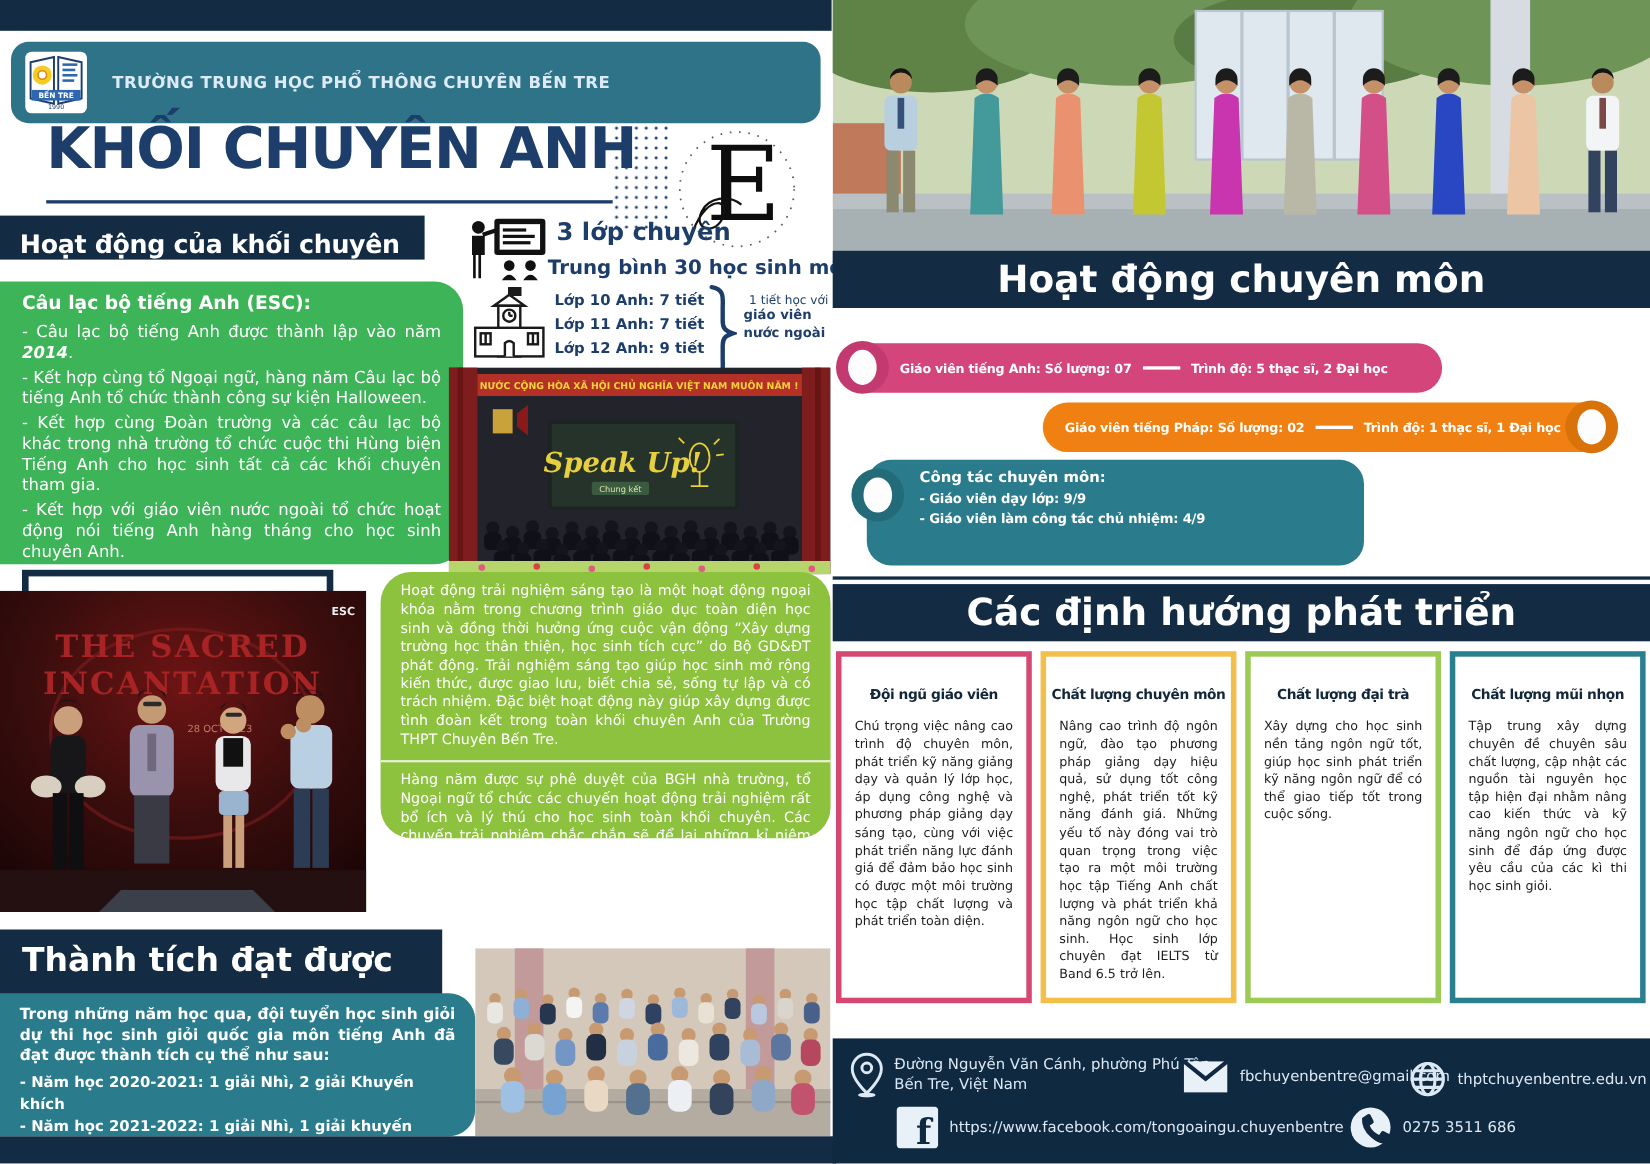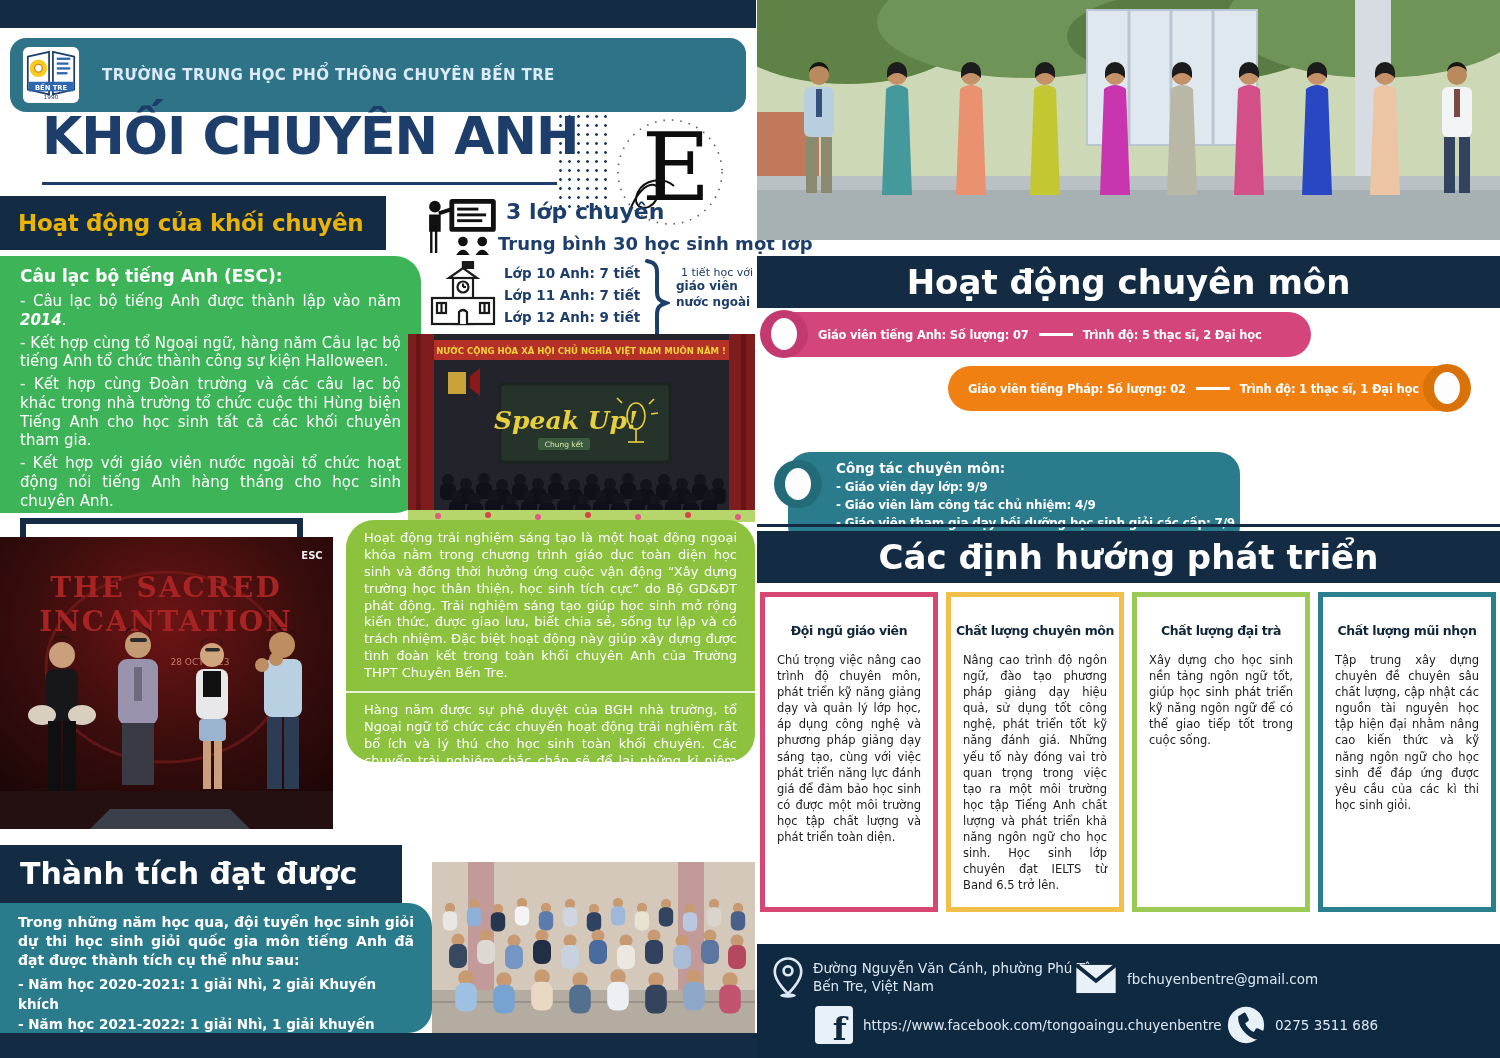--- a/index.html
+++ b/index.html
@@ -10,21 +10,21 @@
   
   #topStrip{left:0;top:0;width:756px;height:28px;background:#132c44;}
   #banner{left:10px;top:38px;width:736px;height:74px;background:#2f7389;border-radius:16px;display:flex;align-items:center;}
   #bannerLogo{margin-left:12px;width:58px;height:58px;flex:0 0 auto;}
   #bannerText{margin-left:22px;color:#dcebf7;font-size:15px;font-weight:800;letter-spacing:.4px;}
   #mainTitle{left:42px;top:106px;font-size:52px;font-weight:800;color:#1d3e6a;letter-spacing:-1px;margin:0;}
   #titleRule{left:42px;top:182px;width:515px;height:3px;background:#1d3e6a;}
   #dotsGrid{left:556px;top:112px;width:56px;height:96px;background-image:radial-gradient(#1d3e6a 1.3px,transparent 1.5px);background-size:9px 9px;}
   #monogram{left:604px;top:108px;width:128px;height:130px;}
 
-  #leftBar1{left:0;top:196px;width:386px;height:54px;background:#132c44;color:#eab308;font-size:23px;font-weight:800;line-height:54px;padding-left:18px;box-sizing:border-box;letter-spacing:-.3px;}
+  #leftBar1{left:0;top:196px;width:386px;height:40px;background:#132c44;color:#ffffff;font-size:23px;font-weight:800;line-height:54px;padding-left:18px;box-sizing:border-box;letter-spacing:-.3px;}
   #statsIcon{left:424px;top:197px;width:74px;height:58px;}
   #statsL1{left:506px;top:199px;font-size:22px;font-weight:800;color:#1d3e6a;}
   #statsL2{left:498px;top:233px;font-size:18px;font-weight:600;color:#1d3e6a;}
 
   #escBox{left:0;top:256px;width:421px;height:257px;background:#3cb457;border-radius:0 26px 26px 0;color:#fff;padding:8px 20px;box-sizing:border-box;overflow:hidden;}
   #escBox h3{margin:2px 0 6px 0;font-size:17px;font-weight:800;}
   #escBox p{margin:0 0 4px 0;font-size:15px;line-height:1.25;text-align:justify;}
 
   #schoolIcon{left:428px;top:260px;width:70px;height:68px;}
   #classLines{left:504px;top:262px;color:#1d3e6a;font-size:13.5px;font-weight:700;line-height:22px;white-space:nowrap;}
@@ -45,35 +45,35 @@
   #achBox{left:0;top:903px;width:432px;height:130px;background:#2a7b8c;border-radius:0 24px 24px 0;color:#fff;padding:10px 18px;box-sizing:border-box;overflow:hidden;}
   #achBox .intro{font-size:14px;font-weight:600;line-height:1.35;margin:0 0 4px 0;text-align:justify;}
   #achBox .it{font-size:13.5px;font-weight:700;line-height:1.5;}
 
   #photoGroup{left:432px;top:862px;width:323px;height:171px;}
   #bottomStrip{left:0;top:1033px;width:760px;height:25px;background:#132c44;}
 
   
   #photoTeachers{left:757px;top:0;width:743px;height:240px;}
   .band{width:743px;height:52px;background:#132c44;color:#fff;font-size:34px;font-weight:800;text-align:center;line-height:52px;}
-  #band1{left:757px;top:256px;}
+  #band1{left:757px;top:228px;}
   #rline{left:757px;top:524px;width:743px;height:3px;background:#132c44;}
   #band2{left:757px;top:531px;}
 
   .pill{height:45px;border-radius:23px;color:#fff;display:flex;align-items:center;box-sizing:border-box;white-space:nowrap;font-weight:700;font-size:11.5px;letter-spacing:-.2px;}
   #pillEn{left:766px;top:312px;width:545px;background:#d4457c;padding:0 14px 0 52px;}
   #pillFr{left:948px;top:366px;width:517px;background:#ef8011;padding:0 56px 0 20px;}
   .dash{display:inline-block;width:34px;height:3px;background:#fff;margin:0 10px;flex:0 0 auto;}
   .ring{position:absolute;width:48px;height:48px;border-radius:50%;}
   .ring .in{position:absolute;left:11px;top:8px;width:26px;height:32px;background:#fdfdfd;border-radius:50%;}
   #ringEn{left:-6px;top:-2px;background:#c23a6f;}
   #ringFr{right:-6px;top:-2px;background:#d97208;}
   #ringWk{left:-14px;top:8px;background:#246b7a;}
 
-  #workBox{left:788px;top:418px;width:452px;height:96px;background:#2a7b8c;border-radius:22px;color:#fff;padding:8px 14px 8px 48px;box-sizing:border-box;margin-top:34px;}
+  #workBox{left:788px;top:418px;width:452px;height:96px;background:#2a7b8c;border-radius:22px;color:#fff;padding:8px 14px 8px 48px;box-sizing:border-box;}
   #workBox .h{font-size:13.5px;font-weight:800;margin-bottom:2px;}
   #workBox .it{font-size:12px;font-weight:700;line-height:1.5;white-space:nowrap;letter-spacing:-.2px;}
 
   #devRow{left:757px;top:592px;width:743px;height:342px;display:flex;gap:8px;padding:0 3px;box-sizing:border-box;}
   .dev-box{width:178px;height:320px;border:5px solid;box-sizing:border-box;background:#fff;overflow:hidden;}
   .dev-box .t{font-size:12.5px;font-weight:800;color:#12263a;text-align:center;margin:26px 4px 14px 4px;letter-spacing:-.4px;white-space:nowrap;}
   .dev-box .b{font-size:11.5px;line-height:1.4;color:#1c1c1c;text-align:justify;margin:0 12px;}
   .b-pink{border-color:#d64772;}
   .b-yellow{border-color:#f2bf4a;}
   .b-green{border-color:#9ccb55;}
@@ -453,21 +453,20 @@
       </div>
   </div>
 
   <div class="abs" id="workBox">
     <div class="ring" id="ringWk">
         <div class="in"></div>
       </div>
     <div class="h">Công tác chuyên môn:</div>
     <div class="it">- Giáo viên dạy lớp: 9/9</div>
     <div class="it">- Giáo viên làm công tác chủ nhiệm: 4/9</div>
-    <div class="it">- Giáo viên tham gia dạy bồi dưỡng học sinh giỏi các cấp: 7/9</div>
   </div>
 
   <div class="abs" id="rline"></div>
   <div class="abs band" id="band2">Các định hướng phát triển</div>
 
   <div class="abs" id="devRow">
     <div class="dev-box b-pink">
       <div class="t">Đội ngũ giáo viên</div>
       <div class="b">Chú trọng việc nâng cao trình độ chuyên môn, phát triển kỹ năng giảng dạy và quản lý lớp học, áp dụng công nghệ và phương pháp giảng dạy sáng tạo, cùng với việc phát triển năng lực đánh giá để đảm bảo học sinh có được một môi trường học tập chất lượng và phát triển toàn diện.</div>
     </div>
@@ -497,20 +496,30 @@
         <div>Bến Tre, Việt Nam</div>
       </div>
     </div>
     <div class="f-item" id="fEmail">
       <svg width="42" height="30" viewBox="0 0 44 32">
         <rect x="1" y="1" width="42" height="30" fill="#e8f0f8"></rect>
         <polyline points="1,1 22,18 43,1" fill="none" stroke="#0e2940" stroke-width="4"></polyline>
       </svg>
       <div class="f-text">fbchuyenbentre@gmail.com</div>
     </div>
+    <div class="f-item" id="fWeb">
+      <svg width="34" height="34" viewBox="0 0 36 36">
+        <circle cx="18" cy="18" r="15" fill="none" stroke="#dce8f4" stroke-width="3"></circle>
+        <ellipse cx="18" cy="18" rx="7" ry="15" fill="none" stroke="#dce8f4" stroke-width="3"></ellipse>
+        <line x1="3" y1="18" x2="33" y2="18" stroke="#dce8f4" stroke-width="3"></line>
+        <line x1="5" y1="10" x2="31" y2="10" stroke="#dce8f4" stroke-width="3"></line>
+        <line x1="5" y1="26" x2="31" y2="26" stroke="#dce8f4" stroke-width="3"></line>
+      </svg>
+      <div class="f-text">thptchuyenbentre.edu.vn</div>
+    </div>
     <div class="f-item" id="fFb">
       <svg width="38" height="38" viewBox="0 0 40 40">
         <rect x="0" y="0" width="40" height="40" rx="4" fill="#e8f0f8"></rect>
         <text x="26" y="36" text-anchor="middle" font-family="DejaVu Serif, serif" font-weight="bold" font-size="34" fill="#0e2940">f</text>
       </svg>
       <div class="f-text">https://www.facebook.com/tongoaingu.chuyenbentre</div>
     </div>
     <div class="f-item" id="fPhone">
       <svg width="38" height="38" viewBox="0 0 44 44">
         <circle cx="22" cy="22" r="21" fill="#e8f0f8"></circle>

